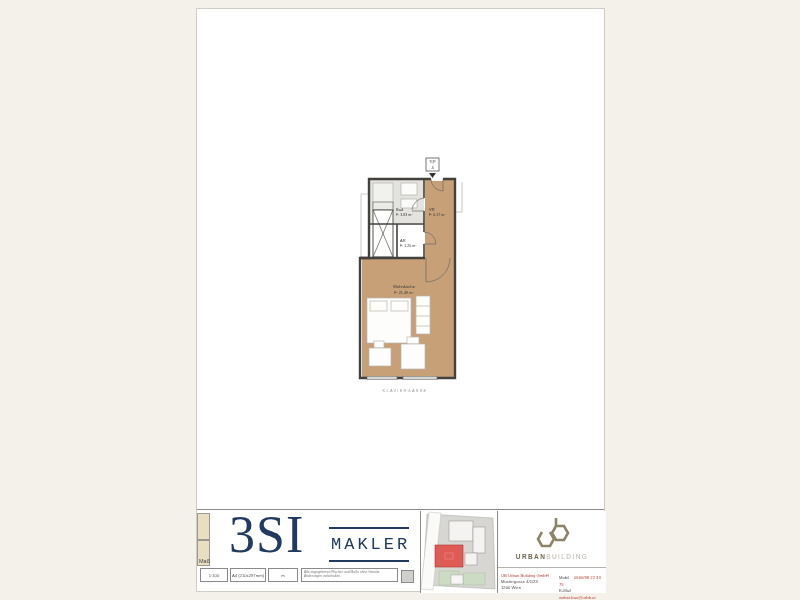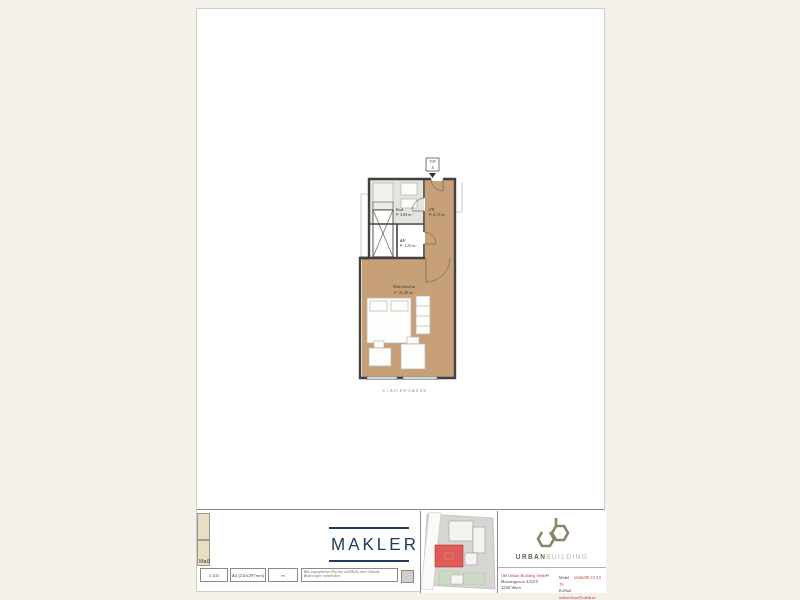--- a/index.html
+++ b/index.html
@@ -10,21 +10,21 @@
   
   .tb-topline{left:0;bottom:81px;width:100%;height:1px;background:#8d8c89;}
   .beige-cell{left:0;width:13px;background:#e9ddc2;border:1px solid #9a9890;box-sizing:border-box;}
   .mass-label{left:2px;top:549px;font-size:5.5px;color:#444;}
   .tb-cell{top:559px;height:14px;border:1px solid #8a8a8a;box-sizing:border-box;
     background:#fff;font-size:4.2px;color:#555;display:flex;align-items:center;justify-content:center;}
   .tb-cell.disc{justify-content:flex-start;padding:0 2px;font-size:3.3px;color:#7a7a78;line-height:1.2;text-align:left;}
   .tb-graybox{left:204px;top:561px;width:13px;height:13px;background:#cfcfcc;border:1px solid #8a8a8a;box-sizing:border-box;}
   .logo3si{left:32px;top:500px;font-family:"Liberation Serif",serif;color:#223a60;
     font-size:52px;line-height:1;letter-spacing:1px;}
-  .makler{left:134px;top:526px;font-family:Liberation Sans, sans-serif;color:#223a60;
+  .makler{left:134px;top:526px;font-family:Liberation Mono, monospace;color:#223a60;
     font-size:17px;letter-spacing:3px;}
   .makler-rule{left:132px;width:80px;height:1.5px;background:#223a60;}
   .siteplan{left:223px;top:502px;width:78px;height:82px;border-left:1px solid #8d8c89;
     border-right:1px solid #8d8c89;box-sizing:border-box;background:#fff;}
   .rightsec{left:301px;top:502px;width:108px;height:82px;background:#fff;}
   .ub-logo{left:27px;top:4px;width:56px;height:40px;}
   .ub-name{left:0;top:42px;width:100%;text-align:center;font-size:6.5px;letter-spacing:1.4px;}
   .ub-name b{color:#6e6852;font-weight:bold;}
   .ub-name span{color:#b7b4a8;}
   .ub-divider{left:0;top:56px;width:100%;height:1px;background:#b3b1ac;}
@@ -124,20 +124,21 @@
     </g>
     <text x="58" y="238" font-size="4" text-anchor="middle" letter-spacing="1.2" fill="#9b9a97">KLAVIERGASSE</text>
   </svg>
 
   <div class="abs tb-topline"></div>
 
   <div class="abs beige-cell" style="top:504px;height:27px;"></div>
   <div class="abs beige-cell" style="top:531px;height:26px;"></div>
   <div class="abs mass-label">Maß</div>
 
+  <div class="abs logo3si">3SI</div>
   <div class="abs makler-rule" style="top:518px;"></div>
   <div class="abs makler">MAKLER</div>
   <div class="abs makler-rule" style="top:551px;"></div>
 
   <div class="abs tb-cell" style="left:3px;width:28px;">1:100</div>
   <div class="abs tb-cell" style="left:33px;width:36px;">A4 (210x297mm)</div>
   <div class="abs tb-cell" style="left:71px;width:30px;">m</div>
   <div class="abs tb-cell disc" style="left:104px;width:97px;">Alle angegebenen Flächen und Maße ohne Gewähr. Änderungen vorbehalten.</div>
   <div class="abs tb-graybox"></div>
 

